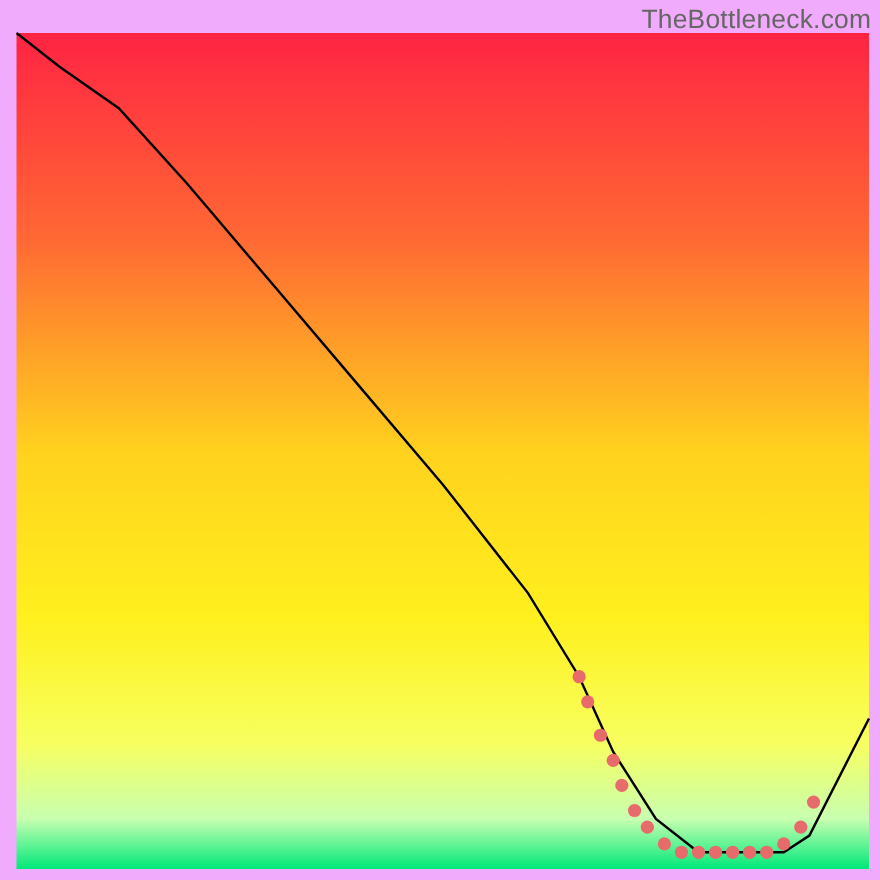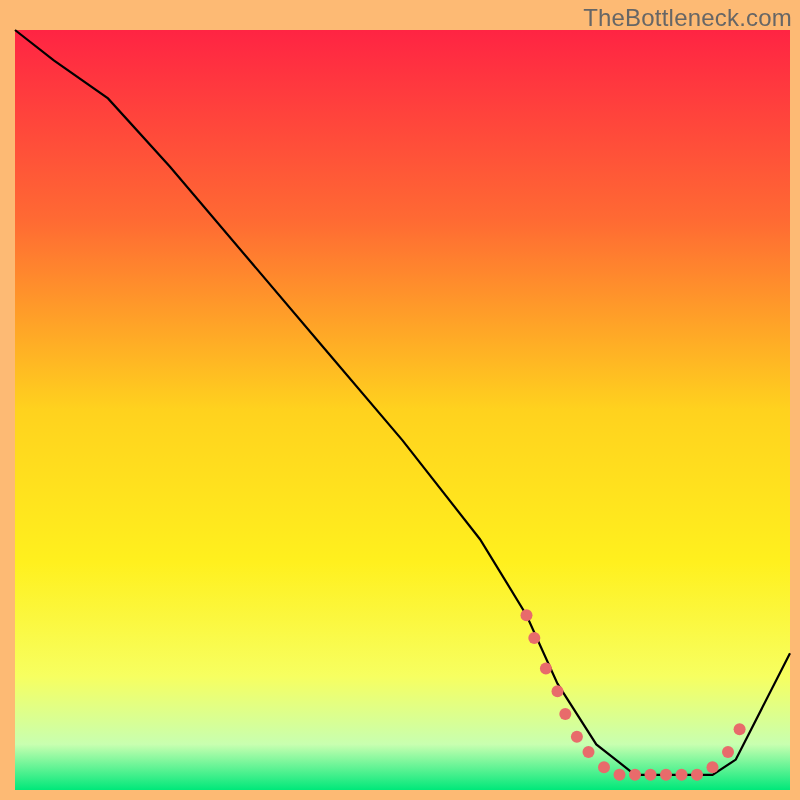--- a/index.html
+++ b/index.html
@@ -8,21 +8,21 @@
     width: 800px;
     height: 800px;
     background: #000;
     overflow: hidden;
     font-family: -apple-system, BlinkMacSystemFont, "Segoe UI", Arial, sans-serif;
   }
   .stage {
     position: relative;
     width: 800px;
     height: 800px;
-    background: #fdba74;
+    background: #f0abfc;
   }
   .watermark {
     position: absolute;
     top: 4px;
     right: 8px;
     color: #666;
     font-size: 24px;
     font-weight: 400;
     letter-spacing: 0.2px;
     z-index: 5;

